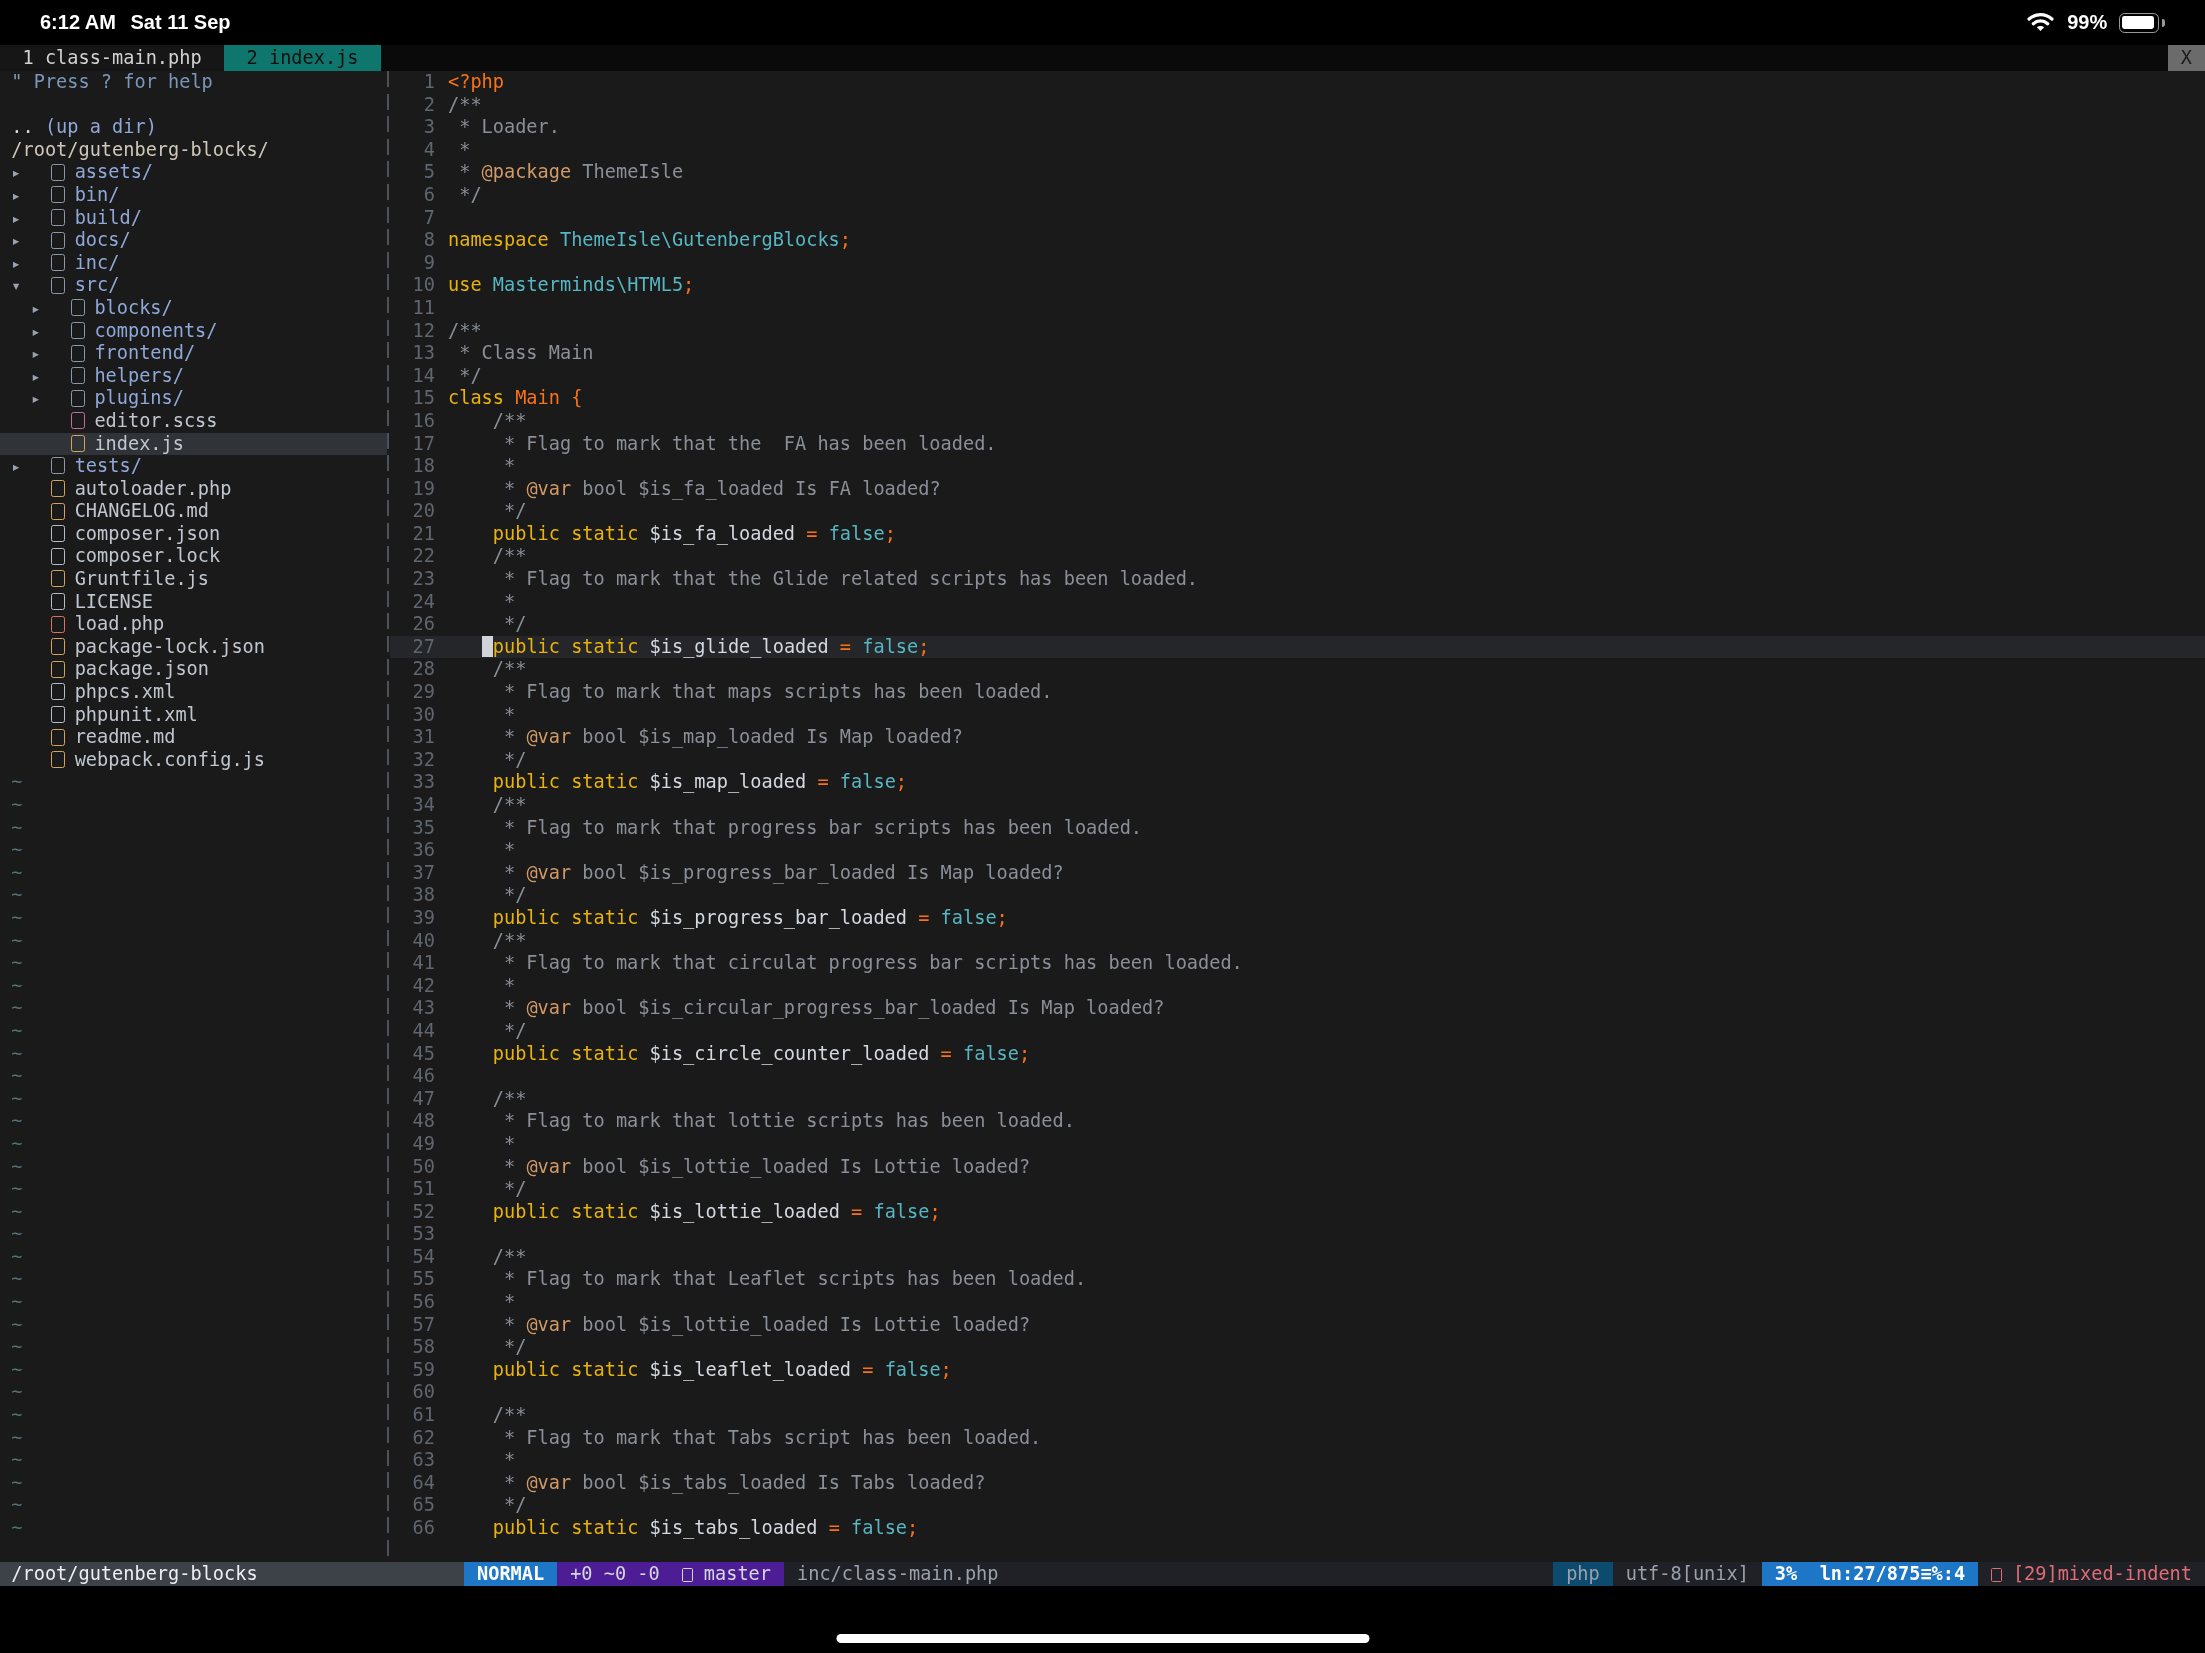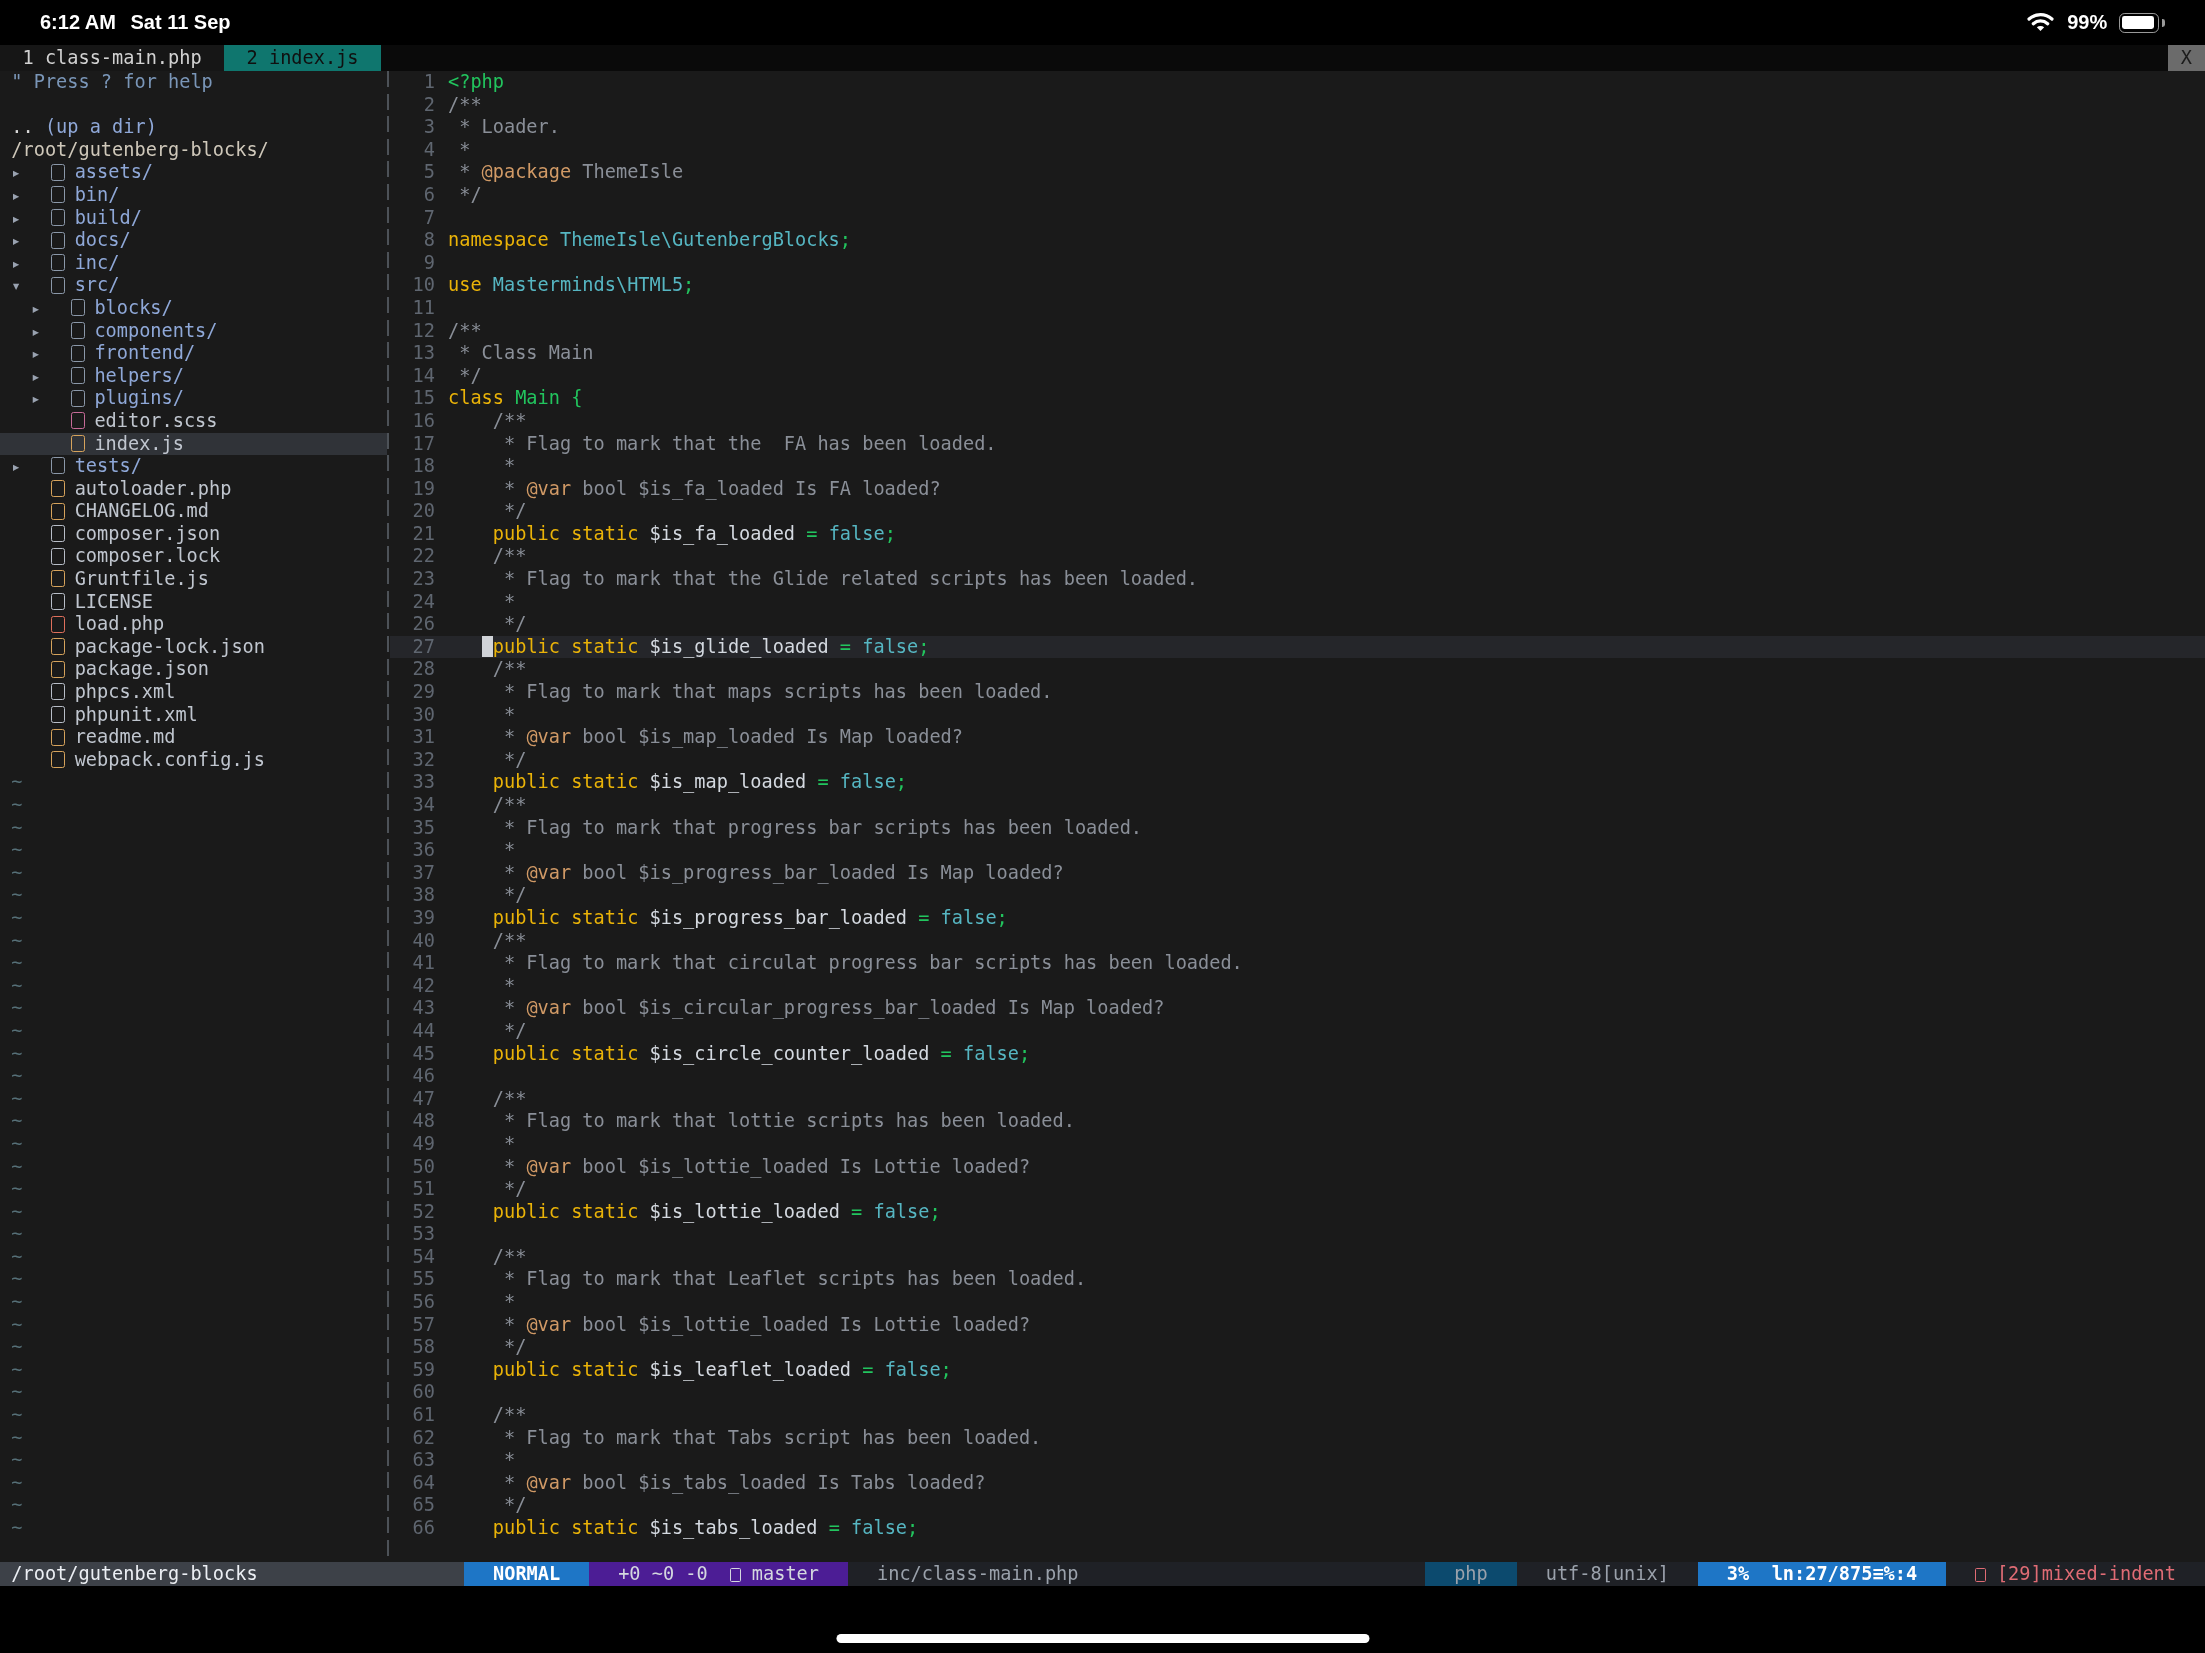--- a/index.html
+++ b/index.html
@@ -42,33 +42,33 @@
   .ficon{display:inline-block;width:13.7px;height:17px;border:1.6px solid #8b98a9;border-radius:2.4px;margin-right:9.7px;vertical-align:-2.4px;}
   .flabel.dir{color:#8fa8d8;}
   .flabel.file{color:#c0c6cf;}
   .srow.tilde{color:#567078;}
 
   
   .cline{display:flex;height:22.6px;line-height:22.6px;white-space:pre;}
   .cline.cur-line{background:#25262a;}
   .lnum{flex:none;width:45px;text-align:right;color:#5f6670;margin-right:13px;}
   .ltext{flex:1;}
-  .t-pl{color:#22c55e;}
+  .t-pl{color:#f97316;}
   .t-cm{color:#8a8f98;}
   .t-tag{color:#d19a66;}
   .t-kw{color:#eab308;}
   .t-ns{color:#56b6c2;}
   .t-vr{color:#d4d9e0;}
   .t-bo{color:#56b6c2;}
   .t-cur{background:#d0d3d8;color:#1a1a1a;}
 
   
   .statusbar{position:absolute;top:1562px;left:0;right:0;height:24px;display:flex;font-size:18.6px;line-height:24px;white-space:pre;}
   .nt-status{flex:none;width:464px;background:#3d4148;color:#eceff4;padding-left:11.3px;}
-  .seg{padding:0 29px;}
+  .seg{padding:0 13px;}
   .seg.mode{background:#1e76c6;color:#fff;font-weight:bold;}
   .seg.git{background:#4c1d95;color:#d4d8df;}
   .seg.file{background:#1f2126;color:#9aa1ab;flex:1;}
   .seg.ft{background:#0c4a6e;color:#9aa1ab;}
   .seg.enc{background:#1f2126;color:#9aa1ab;}
   .seg.pos{background:#1e76c6;color:#fff;font-weight:bold;}
   .seg.warn{background:#1f2126;color:#e06c75;}
   .tofu{display:inline-block;width:10.5px;height:13.7px;border:1.6px solid currentColor;border-radius:1.6px;vertical-align:-1.6px;}
 
   

